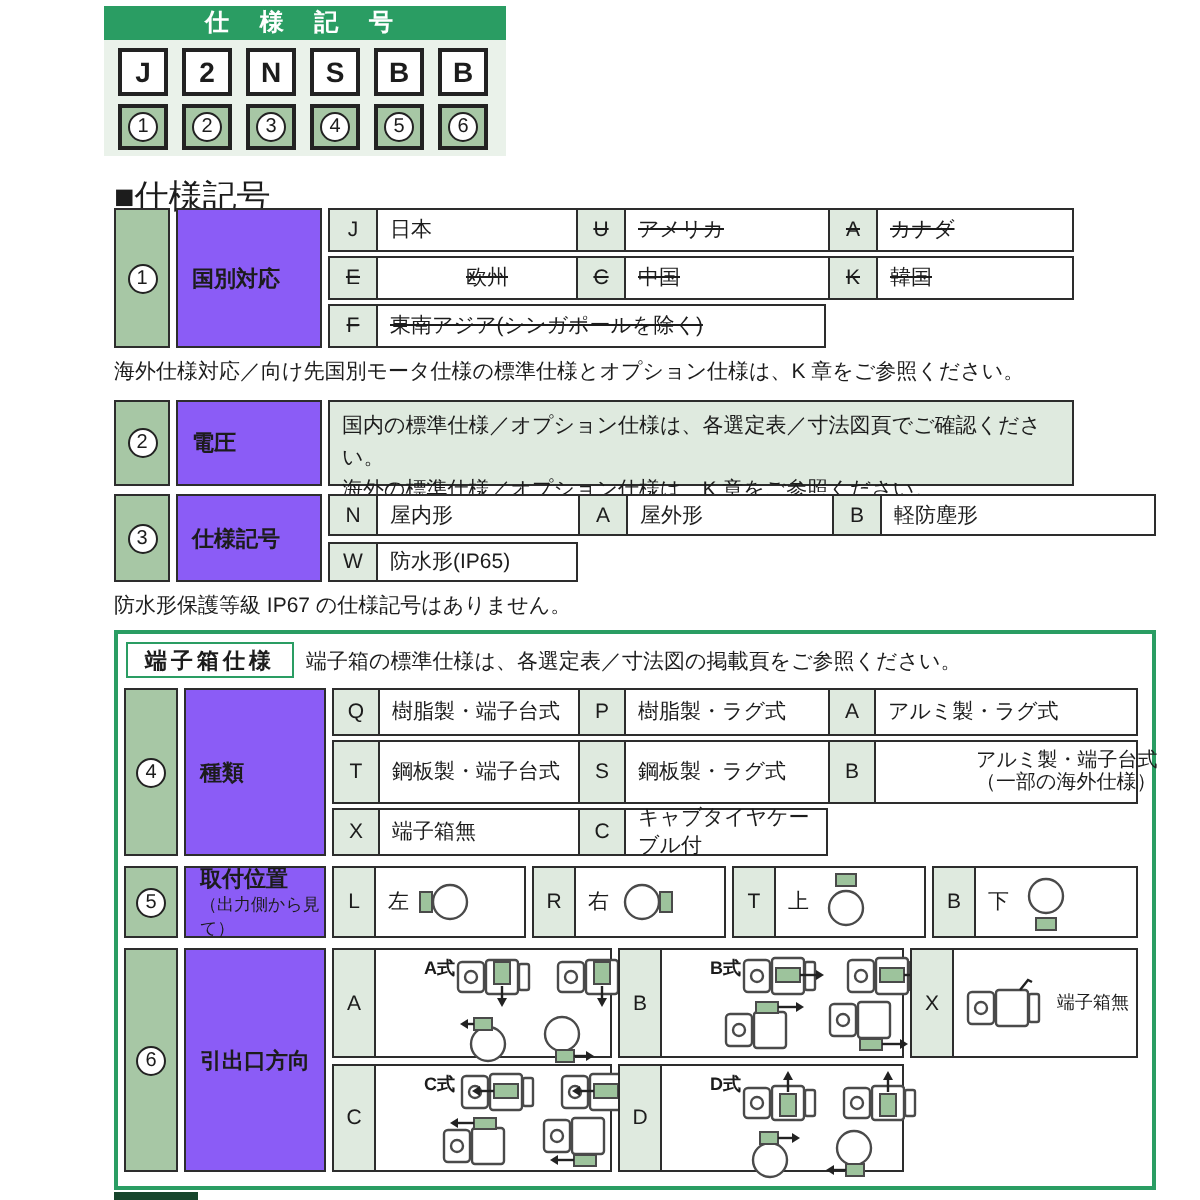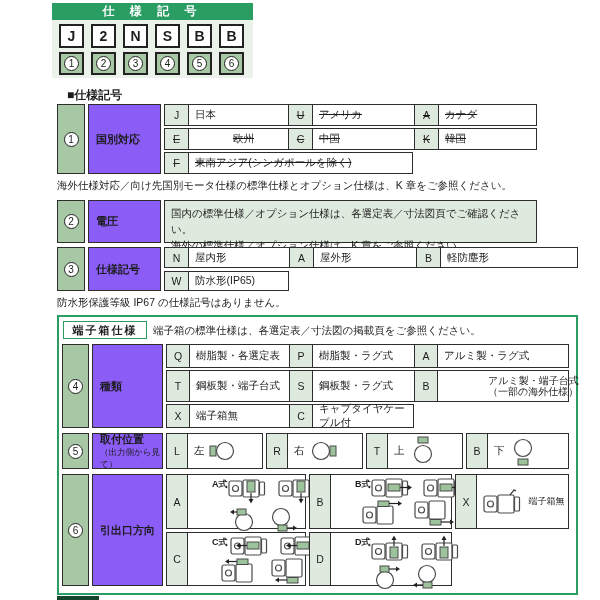--- a/index.html
+++ b/index.html
@@ -7,21 +7,21 @@
   #page { position:relative; width:600px; height:600px; background:#fff; overflow:hidden; }
 
   
   .title-bar { position:absolute; left:52px; top:3px; width:201px; height:17px; background:#2a9d63; color:#fff; font-size:12px; font-weight:bold; letter-spacing:6px; display:flex; align-items:center; justify-content:center; }
   .code-area { position:absolute; left:52px; top:20px; width:201px; height:58px; background:#eaf2ea; display:flex; flex-direction:column; justify-content:center; gap:4px; padding-left:7px; }
   .code-row { display:flex; gap:7px; }
   .kbox { width:25px; height:24px; border:2px solid #222; background:#fff; display:flex; align-items:center; justify-content:center; font-size:14px; font-weight:bold; }
   .nbox { width:25px; height:23px; border:2px solid #222; background:#a7c7a5; display:flex; align-items:center; justify-content:center; }
   .circ { width:15px; height:15px; border:1.2px solid #222; border-radius:50%; background:#fff; font-size:10px; display:flex; align-items:center; justify-content:center; }
 
-  .h1 { position:absolute; left:57px; top:87px; font-size:12px; font-weight:bold;margin-left:10px; }
+  .h1 { position:absolute; left:57px; top:87px; font-size:17px; font-weight:normal; }
 
   .cell { position:absolute; border:1.5px solid #2d2d2d; background:#fff; }
   .numc { background:#a7c7a5; display:flex; align-items:center; justify-content:center; }
   .labc { background:#8b5cf6; display:flex; flex-direction:column; justify-content:center; padding-left:7px; font-size:11px; font-weight:bold; }
   .strip { display:flex; align-items:stretch; }
   .codec { background:#dfeadf; border-right:1.5px solid #2d2d2d; display:flex; align-items:center; justify-content:center; font-size:10.5px; flex:0 0 auto; }
   .valc { display:flex; align-items:center; padding-left:6px; font-size:10.5px; flex:0 0 auto; border-right:1.5px solid #2d2d2d; }
   .valc:last-child { border-right:none; }
   .strike span { text-decoration:line-through; }
   .codec.strike, .strike.codec { text-decoration:line-through; }
@@ -162,21 +162,21 @@
   <div class="tbox-label">端子箱仕様</div>
   <div class="note" style="left:153px;top:324px;">端子箱の標準仕様は、各選定表／寸法図の掲載頁をご参照ください。</div>
 
   <div class="cell numc" style="left:62px;top:344px;width:27px;height:84px;">
       <span class="circ">4</span>
     </div>
   <div class="cell labc" style="left:92px;top:344px;width:71px;height:84px;">種類</div>
   <div class="cell strip" style="left:166px;top:344px;width:403px;height:24px;">
     <div class="codec" style="width:23px;">Q</div>
     <div class="valc" style="width:100px;">
-        <span>樹脂製・各選定表</span>
+        <span>樹脂製・端子台式</span>
       </div>
     <div class="codec" style="width:23px;">P</div>
     <div class="valc" style="width:102px;">
         <span>樹脂製・ラグ式</span>
       </div>
     <div class="codec" style="width:23px;">A</div>
     <div class="valc" style="width:129px;">
         <span>アルミ製・ラグ式</span>
       </div>
   </div>

